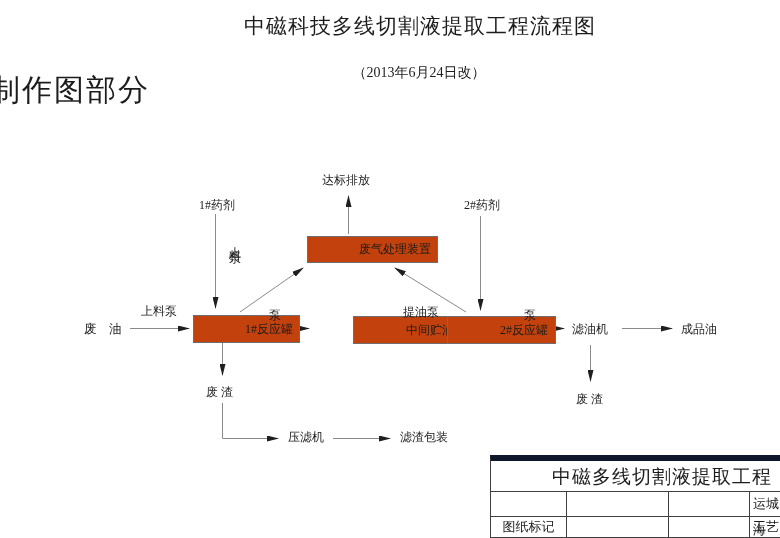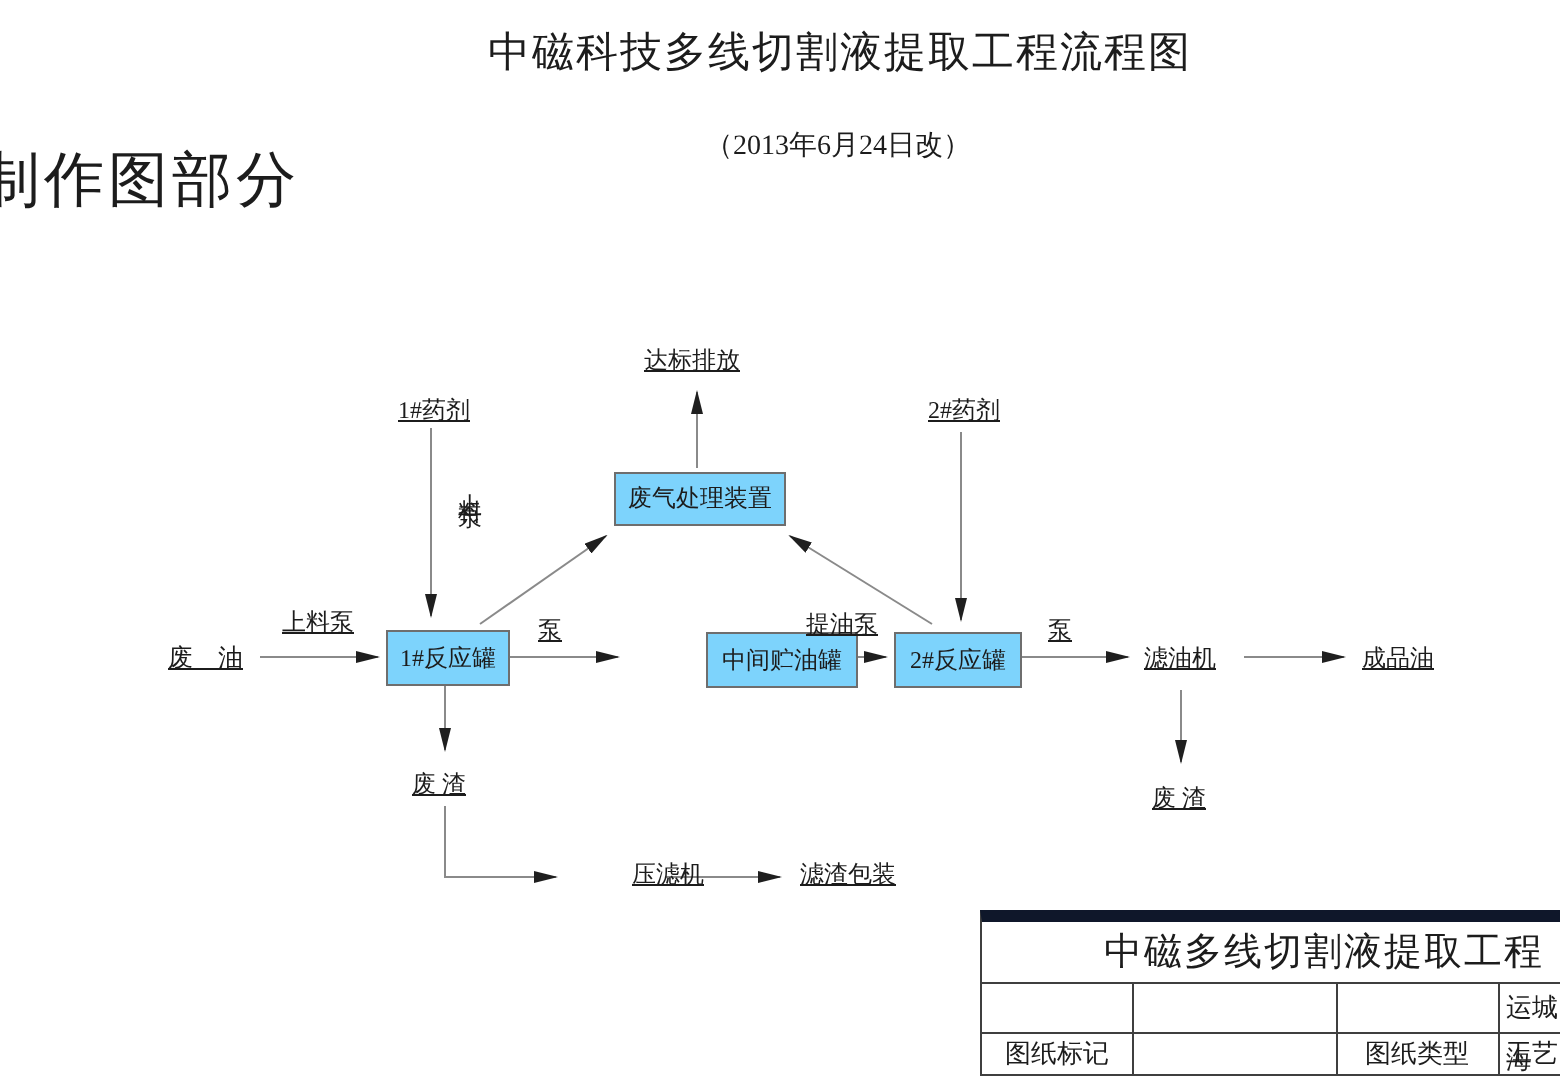--- a/index.html
+++ b/index.html
@@ -5,25 +5,25 @@
   html,body{margin:0;padding:0;}
   body{
     width:780px;height:538px;overflow:hidden;position:relative;
     background:#ffffff;color:#1c1c1c;
     font-family:"Liberation Serif","DejaVu Serif",serif;
   }
   .abs{position:absolute;white-space:nowrap;}
   .doc-title{left:0;top:12px;width:840px;text-align:center;font-size:21px;letter-spacing:1px;}
   .doc-rev{left:0;top:64px;width:838px;text-align:center;font-size:14px;}
   .section-label{left:-10px;top:70px;font-size:30px;letter-spacing:2px;}
-  .lbl{font-size:12px;color:#1c1c1c;text-decoration:underline;}
+  .lbl{font-size:12px;color:#1c1c1c;}
   .box{
-    position:absolute;border:1px solid #6e6e6e;background:#7dd3fc;
+    position:absolute;border:1px solid #6e6e6e;background:#c2410c;
     display:flex;align-items:center;justify-content:center;
-    font-size:12px;white-space:nowrap;
+    font-size:12px;white-space:nowrap;padding-left:45px;
   }
   .vtext{
     writing-mode:vertical-rl;text-orientation:upright;
     letter-spacing:3px;font-size:12px;
   }
   svg.connectors{position:absolute;left:0;top:0;}
   
   .tblock{position:absolute;left:490px;top:455px;width:290px;height:83px;
           border-top:6px solid #0f172a;border-left:1px solid #3f3f3f;}
   .tblock .hline{position:absolute;left:0;width:342px;height:1px;background:#3f3f3f;}
@@ -78,21 +78,21 @@
 <div class="box" style="left:193px;top:315px;width:60px;height:26px;">1#反应罐</div>
 <div class="abs lbl" style="left:269px;top:307px;">泵</div>
 <div class="box" style="left:313px;top:316px;width:74px;height:26px;margin-left:40px;">中间贮油罐</div>
 <div class="abs lbl" style="left:403px;top:304px;">提油泵</div>
 <div class="box" style="left:447px;top:316px;width:62px;height:26px;text-align:center;">2#反应罐</div>
 <div class="abs lbl" style="left:524px;top:307px;">泵</div>
 <div class="abs lbl" style="left:572px;top:321px;">滤油机</div>
 <div class="abs lbl" style="left:681px;top:321px;">成品油</div>
 
 <div class="abs lbl" style="left:206px;top:384px;">废 渣</div>
-<div class="abs lbl" style="left:288px;top:429px;margin-left:28px;">压滤机</div>
+<div class="abs lbl" style="left:288px;top:429px;">压滤机</div>
 <div class="abs lbl" style="left:400px;top:429px;">滤渣包装</div>
 <div class="abs lbl" style="left:576px;top:391px;">废 渣</div>
 
 <div class="tblock">
   <div class="hline" style="top:30px;"></div>
   <div class="hline" style="top:55px;"></div>
   <div class="hline" style="top:76px;"></div>
   <div class="vline" style="left:75px;"></div>
   <div class="vline" style="left:177px;"></div>
   <div class="vline" style="left:258px;"></div>
@@ -103,15 +103,14 @@
   <div class="tick" style="left:211px;"></div>
   <div class="tick" style="left:258px;"></div>
   <div class="tick" style="left:282px;"></div>
 
   <div class="project">中磁多线切割液提取工程</div>
 
   <div class="cell trow1" style="left:262px;text-align:left;">运城海</div>
 
   <div class="cell trow2" style="left:0;width:75px;">图纸标记</div>
   <div class="cell trow2" style="left:75px;width:102px;"></div>
-  <div class="cell trow2" style="left:177px;width:81px;">图纸类型</div>
   <div class="cell trow2" style="left:262px;text-align:left;">工艺流</div>
 </div>
 
 </body></html>

